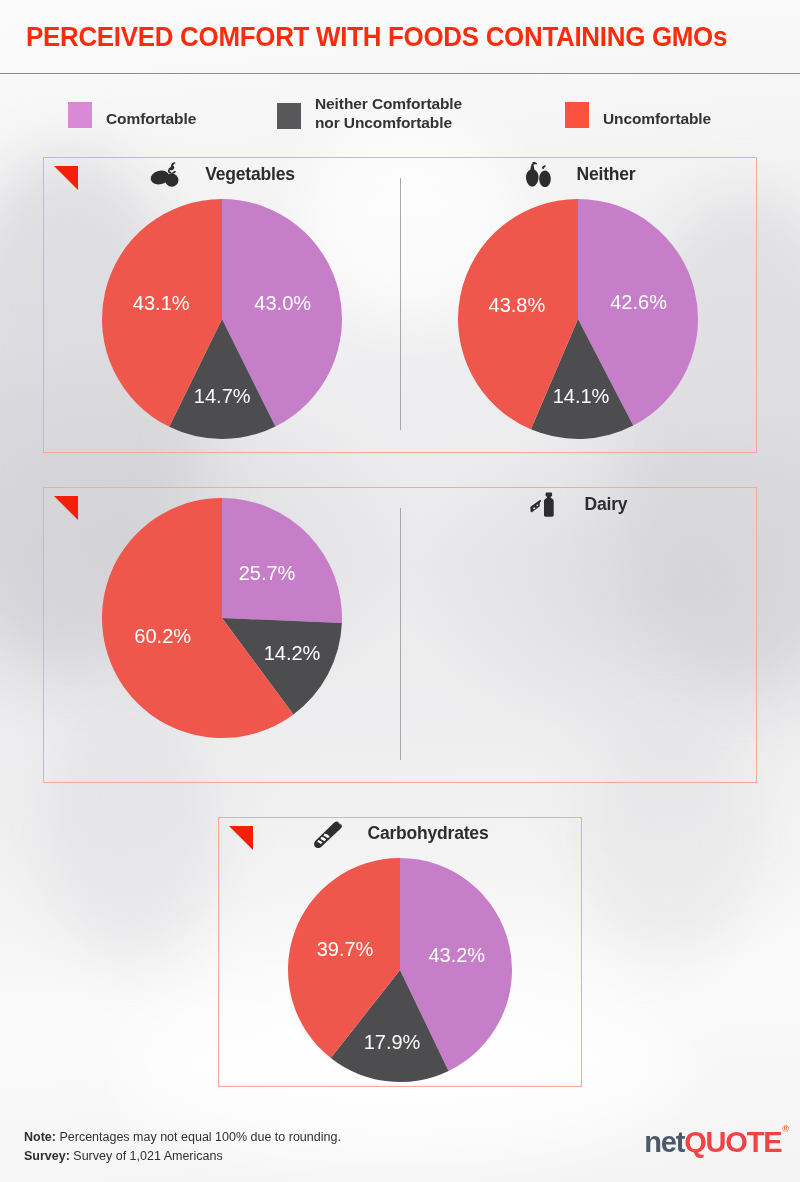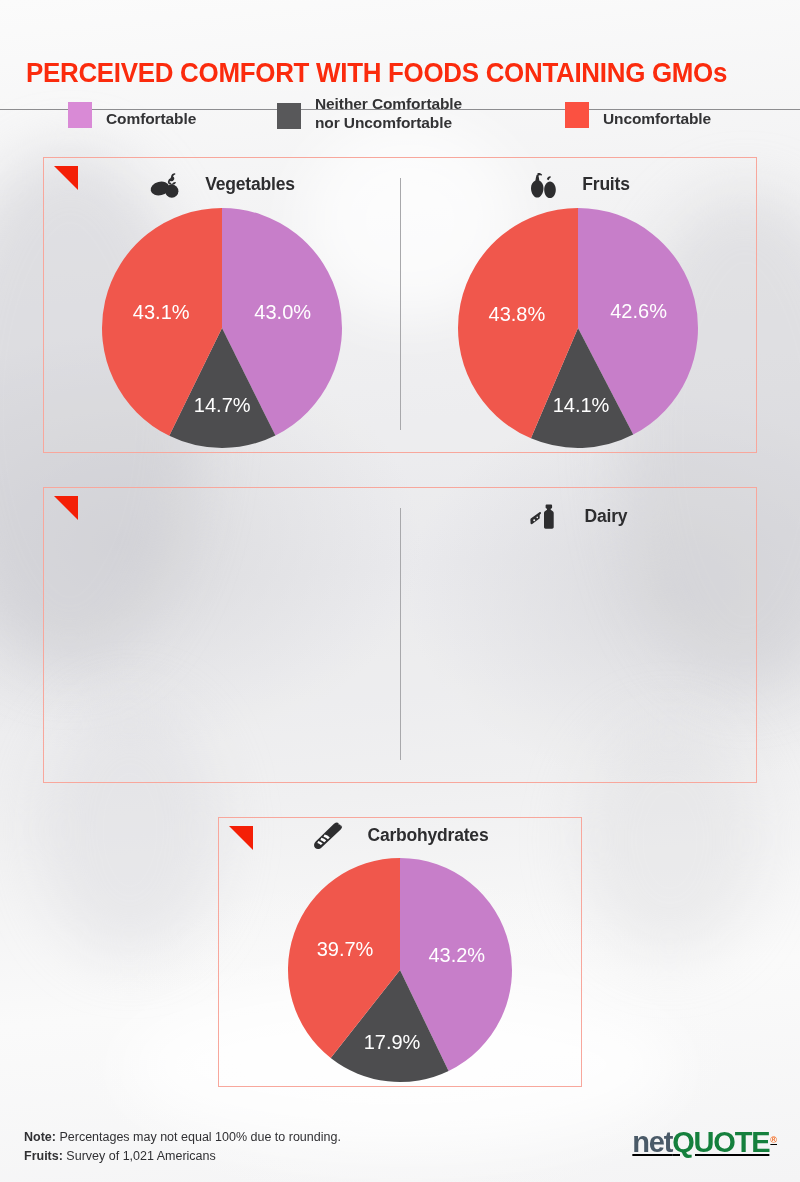--- a/index.html
+++ b/index.html
@@ -33,21 +33,20 @@
   .blob-d { left: 120px;  top: 980px;  width: 560px; height: 170px; background: rgba(255,255,255,0.75); }
   .blob-e { left: 40px;   top: 700px;  width: 180px; height: 260px; background: rgba(214,214,219,0.38); }
   .blob-f { right: 40px;  top: 720px;  width: 180px; height: 240px; background: rgba(214,214,219,0.35); }
 
   
   .header {
     position: absolute;
     left: 0; top: 0;
     width: 800px;
     height: 74px;
-    margin-top: 36px;
   }
   .page-title {
     position: absolute;
     left: 26px;
     top: 22px;
     font-family: "Liberation Sans Narrow", "Liberation Sans", sans-serif;
     font-size: 27px;
     font-weight: bold;
     letter-spacing: -0.3px;
     color: #fb2b0d;
@@ -135,21 +134,21 @@
   }
   .chart-cell.half-left  { left: 0;   width: 50%; }
   .chart-cell.half-right { left: 50%; width: 50%; }
   .chart-cell.full       { left: 0;   width: 100%; justify-content: flex-end; }
 
   .chart-title {
     display: flex;
     align-items: center;
     justify-content: center;
     gap: 26px;
-    margin-top: 13px;
+    margin-top: 1px;
     height: 30px;
   }
   .chart-title-icon {
     width: 30px;
     height: 26px;
     display: block;
     flex: none;
   }
   .chart-title-text {
     font-size: 17.5px;
@@ -187,31 +186,30 @@
     top: 28px;
     font-size: 12.5px;
     color: #303033;
     line-height: 1.55;
     white-space: nowrap;
   }
   .footer-note b { font-weight: bold; }
 
   .brand-logo {
     position: absolute;
-    right: 24px;
+    right: 12px;
     top: 26px;
     display: flex;
-    align-items: flex-end;
+    align-items: center;
     font-size: 29px;
     font-weight: bold;
     letter-spacing: -1.2px;
-    text-decoration: underline;
   }
   .brand-net   { color: #4a5a68; }
-  .brand-quote { color: #15803d; position: relative; }
+  .brand-quote { color: #ef4444; position: relative; }
   .brand-reg   { color: #f4671c; font-size: 9px; position: relative; top: -14px; left: 1px; letter-spacing: 0; }
 </style>
 </head>
 <body>
 
 <div class="bg-blob blob-a"></div>
 <div class="bg-blob blob-b"></div>
 <div class="bg-blob blob-c"></div>
 <div class="bg-blob blob-d"></div>
 <div class="bg-blob blob-e"></div>
@@ -268,39 +266,49 @@
   <div class="chart-cell half-right">
       <div class="chart-title">
         <span class="chart-title-icon"><svg viewBox="0 0 32 28" width="32" height="28">
             <g fill="#2d2d2f">
               <path d="M11.4 1.2c1.8-.6 3.8.1 4.6 1.4.3.5-.2 1.1-.8.9-1.2-.4-2.5-.2-3.4.5l-.4-2.8z"></path>
               <path d="M9.4 8.6c.3-2.3.7-4.2 1.2-5.6.3-.8 1.5-.8 1.7 0 .4 1.4.8 3.3 1 5.6 2.6 1.2 4.2 4.1 4.2 7.6 0 5-3 9.4-6.2 9.4S5 21.2 5 16.2c0-3.5 1.7-6.4 4.4-7.6z"></path>
               <path d="M20.8 7.3c.6-1.9 2.3-3.2 3.7-2.9.5.1.6.8.1 1.1-1 .6-1.7 1.6-1.9 2.7l-1.9-.9z"></path>
               <path d="M24 9.6c3.2 0 5.8 3.7 5.8 8.2 0 4.6-2.6 8.3-5.8 8.3s-5.8-3.7-5.8-8.3c0-4.5 2.6-8.2 5.8-8.2z"></path>
             </g>
           </svg></span>
-        <span class="chart-title-text">Fruits</span>
+        <span class="chart-title-text">Neither</span>
       </div>
       <div class="pie-wrap">
         <svg width="248" height="248" viewBox="0 0 248 248">
           <path d="M 124 124 L 124.00 4.00 A 120 120 0 0 1 179.23 230.53 Z" fill="#c77ec9"></path>
           <path d="M 124 124 L 179.23 230.53 A 120 120 0 0 1 76.91 234.37 Z" fill="#4d4d4f"></path>
           <path d="M 124 124 L 76.91 234.37 A 120 120 0 0 1 124.00 4.00 Z" fill="#f0574c"></path>
           <text x="184.6" y="109.2" class="slice-label">42.6%</text>
           <text x="127.0" y="203.1" class="slice-label">14.1%</text>
           <text x="62.9" y="111.5" class="slice-label">43.8%</text>
         </svg>
       </div>
     </div>
 </div>
 
 <div class="panel panel-row2">
   <div class="corner-triangle"></div>
   <div class="panel-divider"></div>
   <div class="chart-cell half-left">
+      <div class="pie-wrap">
+        <svg width="248" height="248" viewBox="0 0 248 248">
+          <path d="M 124 124 L 124.00 4.00 A 120 120 0 0 1 243.89 129.08 Z" fill="#c77ec9"></path>
+          <path d="M 124 124 L 243.89 129.08 A 120 120 0 0 1 195.38 220.46 Z" fill="#4d4d4f"></path>
+          <path d="M 124 124 L 195.38 220.46 A 120 120 0 1 1 124.00 4.00 Z" fill="#f0574c"></path>
+          <text x="169.0" y="80.8" class="slice-label">25.7%</text>
+          <text x="194.0" y="161.1" class="slice-label">14.2%</text>
+          <text x="64.7" y="143.5" class="slice-label">60.2%</text>
+        </svg>
+      </div>
     </div>
   <div class="chart-cell half-right">
       <div class="chart-title">
         <span class="chart-title-icon"><svg viewBox="0 0 32 28" width="32" height="28">
             <g fill="#2d2d2f">
               <path d="M1.5 17.2l9.2-6.6v4.1c0 .5-.1.8-.5 1.1l-7 5.1c-.9.6-1.7.1-1.7-.9v-2.8z"></path>
               <path d="M1.8 15.6l9-6.5c.5-.4 1.1-.2 1.1.5v1.1l-9.4 6.7c-.5.4-1.1.2-1.1-.5 0-.6.1-1 .4-1.3z"></path>
               <circle cx="5.2" cy="17.3" r="1" fill="#efefef"></circle>
               <circle cx="8.3" cy="14.4" r=".8" fill="#efefef"></circle>
               <path d="M17.6 1.6h4.6c.5 0 .9.4.9.9v2.1c0 .4-.3.8-.7.9l-.7.2v1.1l2.1 1.5c.6.4.9 1 .9 1.7v14.1c0 .9-.7 1.6-1.6 1.6h-6.5c-.9 0-1.6-.7-1.6-1.6V10c0-.7.3-1.3.9-1.7l2.1-1.5V5.7l-.7-.2c-.4-.1-.7-.5-.7-.9V2.5c0-.5.4-.9.9-.9z"></path>
@@ -335,21 +343,21 @@
       </div>
     </div>
 </div>
 
 <div class="footer">
   <div class="footer-note">
     <div>
       <b>Note:</b><span> Percentages may not equal 100% due to rounding.</span>
     </div>
     <div>
-      <b>Fruits:</b><span> Survey of 1,021 Americans</span>
+      <b>Survey:</b><span> Survey of 1,021 Americans</span>
     </div>
   </div>
   <div class="brand-logo">
     <span class="brand-net">net</span>
     <span class="brand-quote">QUOTE</span>
     <span class="brand-reg">®</span>
   </div>
 </div>
 
 </body></html>

